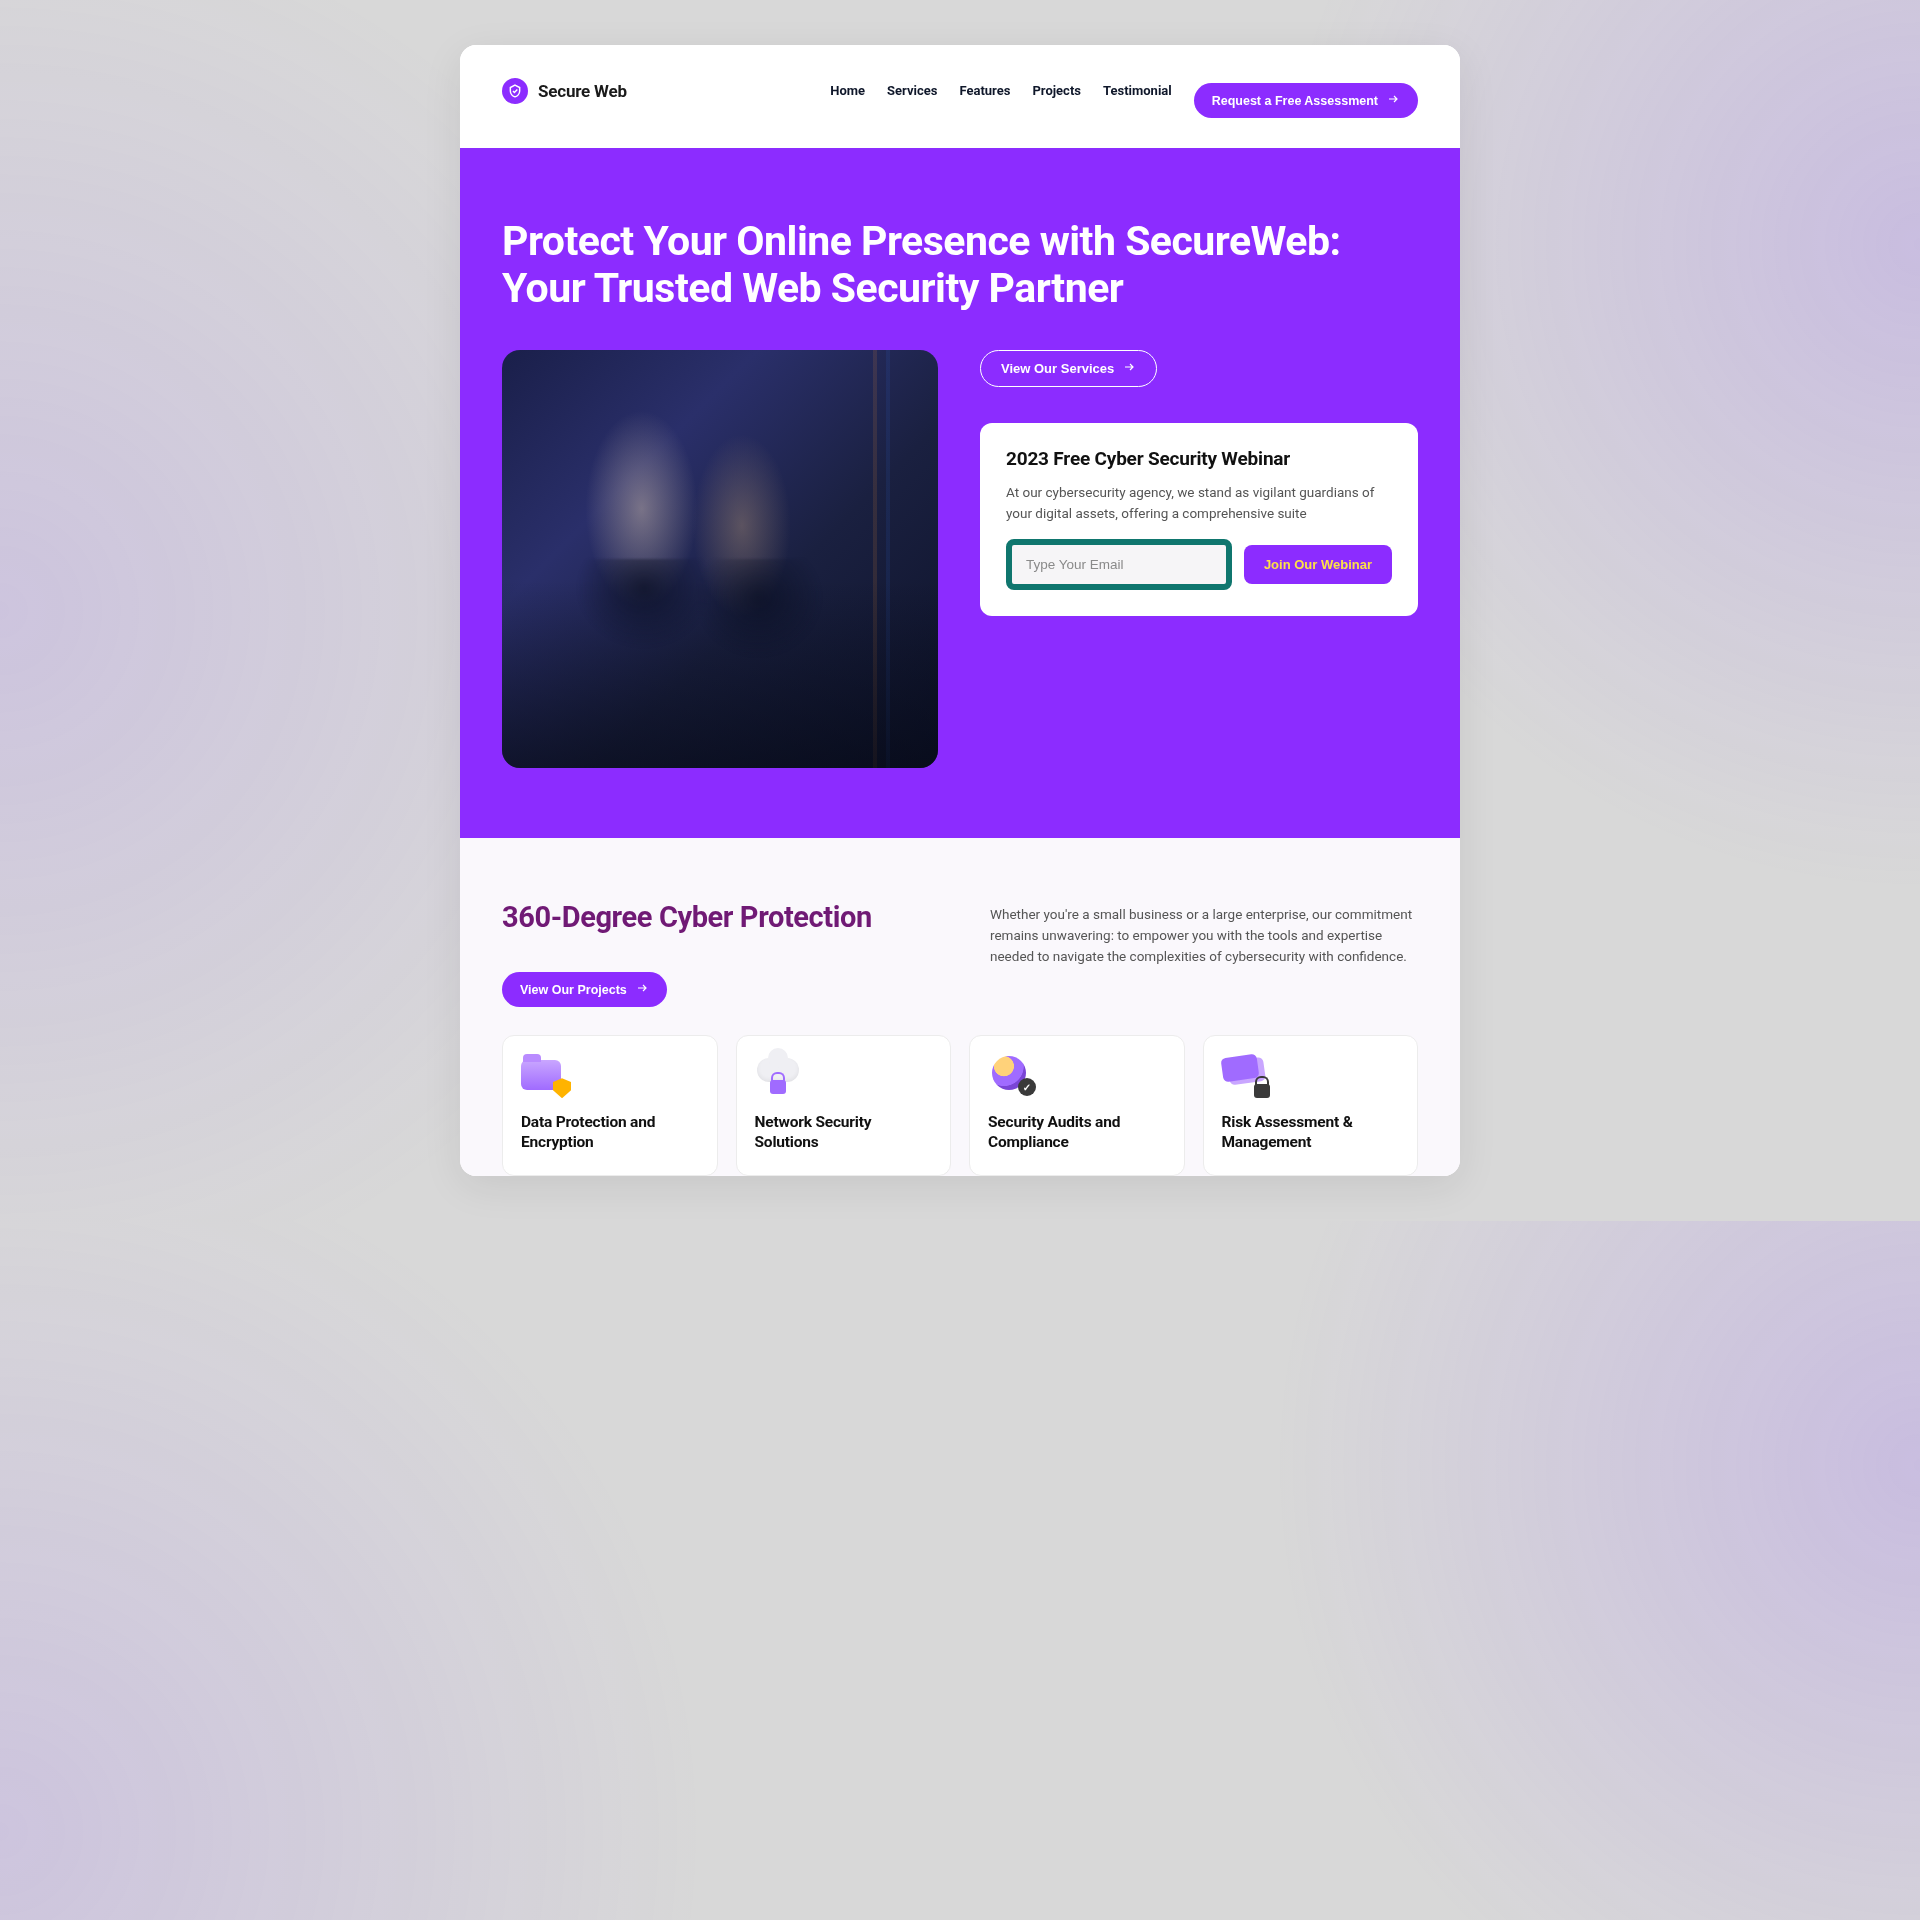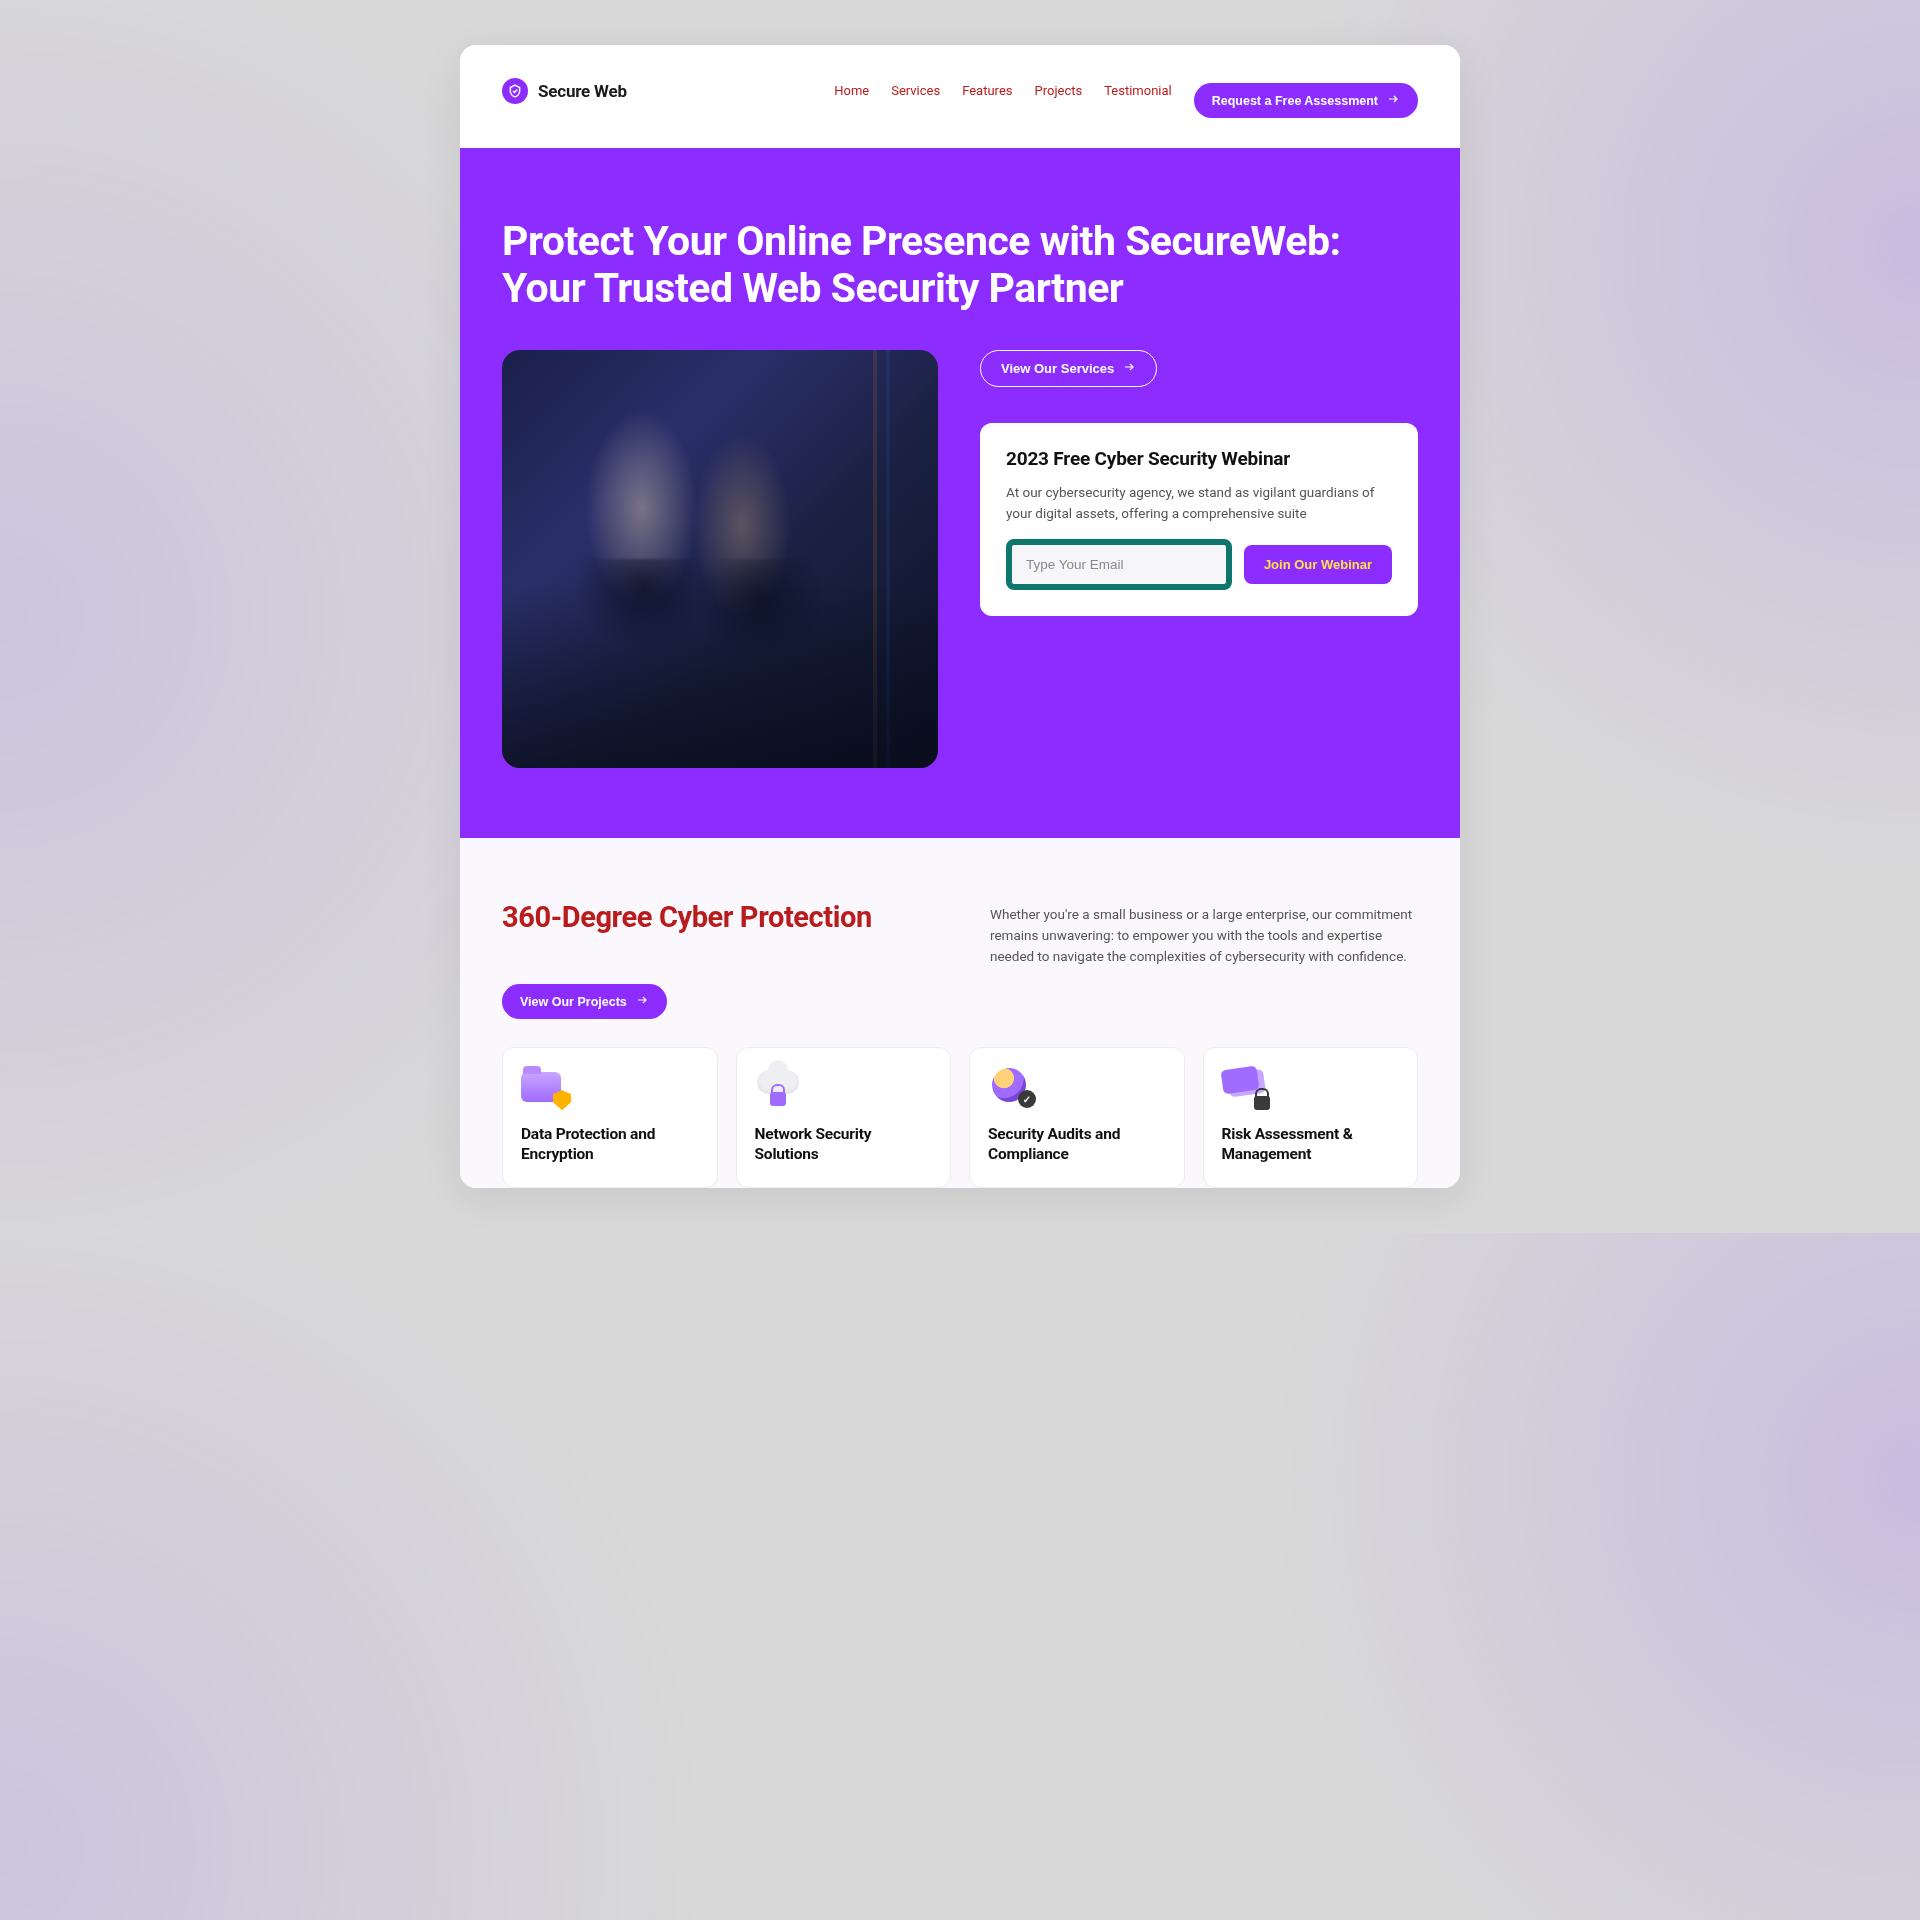--- a/index.html
+++ b/index.html
@@ -26,21 +26,21 @@
   padding: 18px 42px;
   background: #fff;
 }
 .brand { display: flex; align-items: center; gap: 10px; }
 .brand-badge {
   width: 26px; height: 26px; border-radius: 50%;
   background: #8c2cff; display: flex; align-items: center; justify-content: center;
 }
 .brand-name { font-weight: 700; font-size: 17px; color: #1a1a1a; letter-spacing: -0.2px; }
 .nav-links { display: flex; align-items: center; gap: 22px; }
-.nav-link { font-size: 13px; color: #b91c1c; font-weight: 400; cursor: pointer; }
+.nav-link { font-size: 13px; color: #0f172a; font-weight: 700; cursor: pointer; }
 .cta-pill {
   background: #8c2cff; color: #fff; border: none;
   padding: 10px 18px; border-radius: 22px;
   font-size: 12.5px; font-weight: 600;
   display: inline-flex; align-items: center; gap: 8px; cursor: pointer; margin-top: 20px;
 }
 .cta-outline {
   background: transparent; color: #fff; border: 1.5px solid #fff;
   padding: 10px 20px; border-radius: 22px;
   font-size: 13px; font-weight: 600;
@@ -88,21 +88,21 @@
   padding: 12px 14px; font-size: 13.5px; color: #333; background: #f6f5f7;
 }
 .email-input::placeholder { color: #8a8a8a; }
 .webinar-btn {
   background: #8c2cff; color: #fde047; border: none;
   padding: 12px 20px; border-radius: 8px; font-size: 13px; font-weight: 600; cursor: pointer;
 }
 
 .section-360 { background: #faf8fc; padding: 62px 42px 0 42px; }
 .section-head { display: grid; grid-template-columns: 1fr 1fr; gap: 60px; align-items: start; margin-bottom: 28px; }
-.section-title { font-size: 29px; font-weight: 700; letter-spacing: -0.4px; color: #b91c1c; margin-bottom: 30px; }
+.section-title { font-size: 29px; font-weight: 700; letter-spacing: -0.4px; color: #701a75; margin-bottom: 18px; }
 .section-desc { font-size: 13.5px; color: #555; line-height: 1.55; padding-top: 4px; }
 
 .cards { display: grid; grid-template-columns: repeat(4,1fr); gap: 18px; margin-top: 26px; padding-bottom: 0; }
 .card {
   background: #fff; border: 1px solid #ececec; border-radius: 12px;
   padding: 20px 18px 22px 18px;
 }
 .card-icon { width: 46px; height: 40px; margin-bottom: 16px; position: relative; }
 .card-title { font-size: 15.5px; font-weight: 700; color: #111; line-height: 1.3; letter-spacing: -0.2px; }
 

